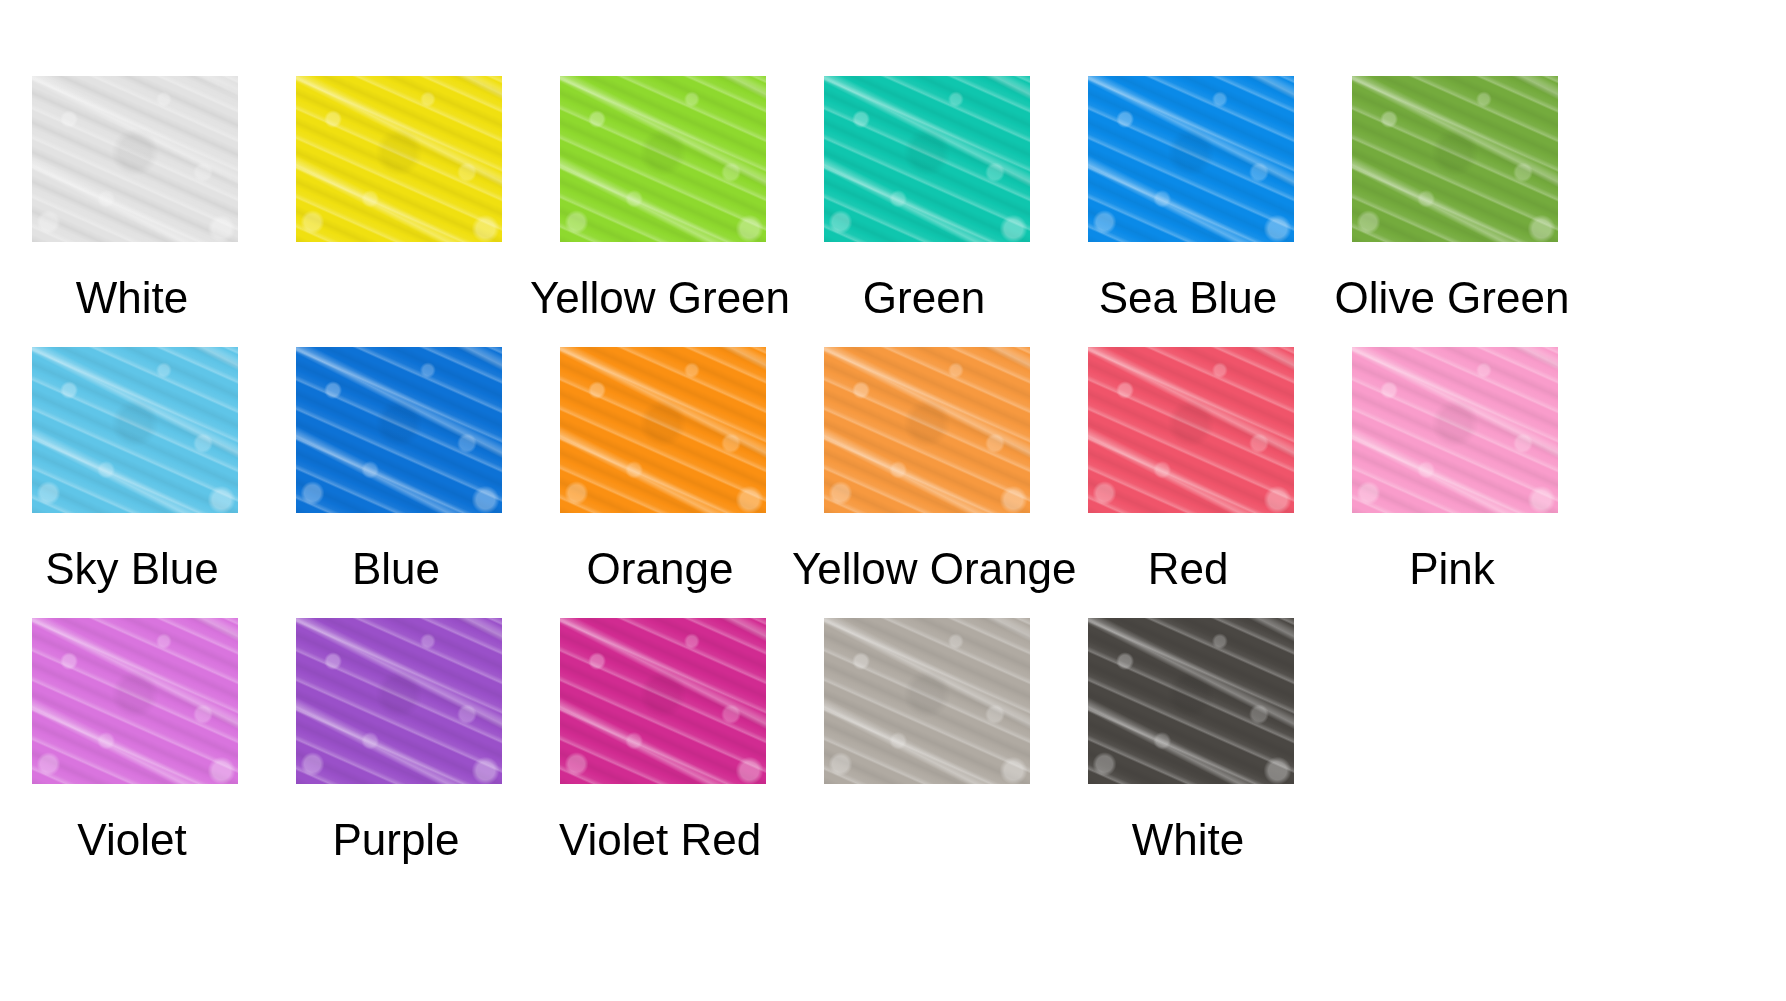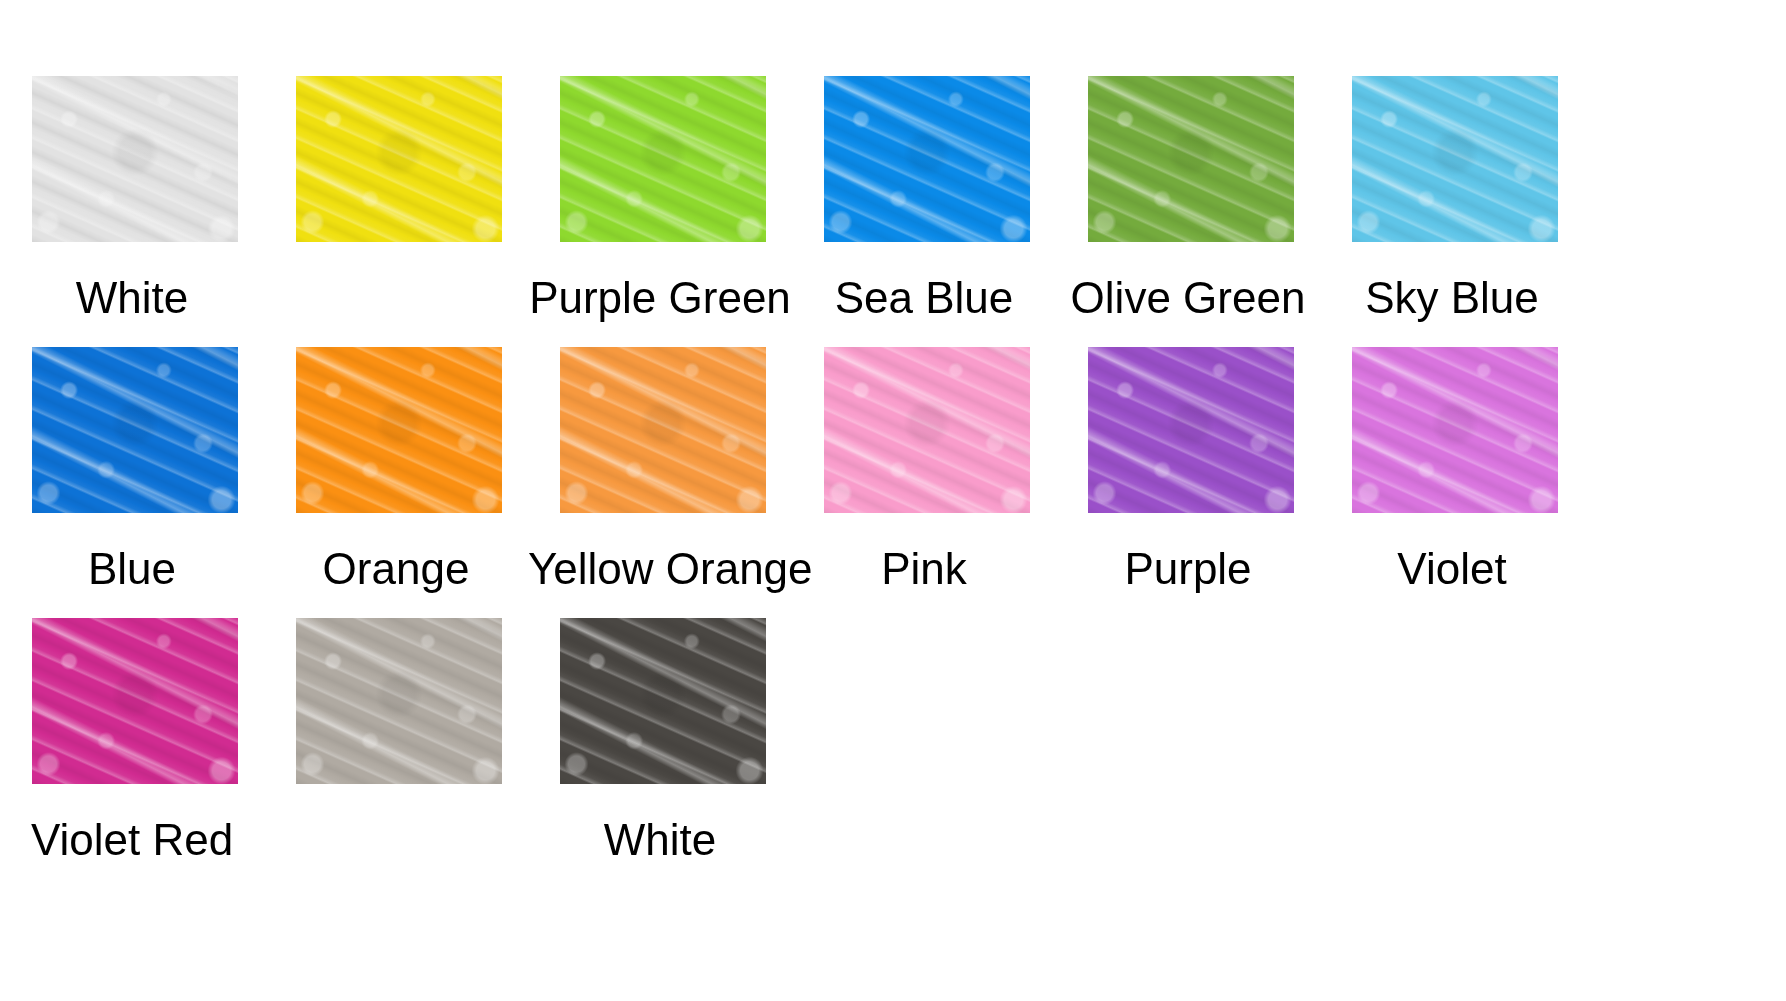--- a/index.html
+++ b/index.html
@@ -102,21 +102,25 @@
 <div id="palette-grid">
     <div class="swatch-cell">
       <div class="swatch-chip" style="background-color: rgb(226, 226, 226);"></div>
       <div class="swatch-label">White</div>
     </div>
     <div class="swatch-cell">
       <div class="swatch-chip" style="background-color: rgb(240, 224, 16);"></div>
     </div>
     <div class="swatch-cell">
       <div class="swatch-chip" style="background-color: rgb(142, 217, 46);"></div>
-      <div class="swatch-label">Purple Green</div>
+      <div class="swatch-label">Yellow Green</div>
+    </div>
+    <div class="swatch-cell">
+      <div class="swatch-chip" style="background-color: rgb(15, 198, 174);"></div>
+      <div class="swatch-label">Green</div>
     </div>
     <div class="swatch-cell">
       <div class="swatch-chip" style="background-color: rgb(10, 138, 232);"></div>
       <div class="swatch-label">Sea Blue</div>
     </div>
     <div class="swatch-cell">
       <div class="swatch-chip" style="background-color: rgb(116, 171, 61);"></div>
       <div class="swatch-label">Olive Green</div>
     </div>
     <div class="swatch-cell">
@@ -129,30 +133,34 @@
     </div>
     <div class="swatch-cell">
       <div class="swatch-chip" style="background-color: rgb(251, 144, 18);"></div>
       <div class="swatch-label">Orange</div>
     </div>
     <div class="swatch-cell">
       <div class="swatch-chip" style="background-color: rgb(247, 153, 63);"></div>
       <div class="swatch-label">Yellow Orange</div>
     </div>
     <div class="swatch-cell">
+      <div class="swatch-chip" style="background-color: rgb(240, 84, 106);"></div>
+      <div class="swatch-label">Red</div>
+    </div>
+    <div class="swatch-cell">
       <div class="swatch-chip" style="background-color: rgb(249, 156, 203);"></div>
       <div class="swatch-label">Pink</div>
     </div>
     <div class="swatch-cell">
+      <div class="swatch-chip" style="background-color: rgb(217, 116, 222);"></div>
+      <div class="swatch-label">Violet</div>
+    </div>
+    <div class="swatch-cell">
       <div class="swatch-chip" style="background-color: rgb(154, 80, 201);"></div>
       <div class="swatch-label">Purple</div>
-    </div>
-    <div class="swatch-cell">
-      <div class="swatch-chip" style="background-color: rgb(217, 116, 222);"></div>
-      <div class="swatch-label">Violet</div>
     </div>
     <div class="swatch-cell">
       <div class="swatch-chip" style="background-color: rgb(209, 43, 145);"></div>
       <div class="swatch-label">Violet Red</div>
     </div>
     <div class="swatch-cell">
       <div class="swatch-chip" style="background-color: rgb(176, 170, 162);"></div>
     </div>
     <div class="swatch-cell">
       <div class="swatch-chip" style="background-color: rgb(74, 71, 67);"></div>

